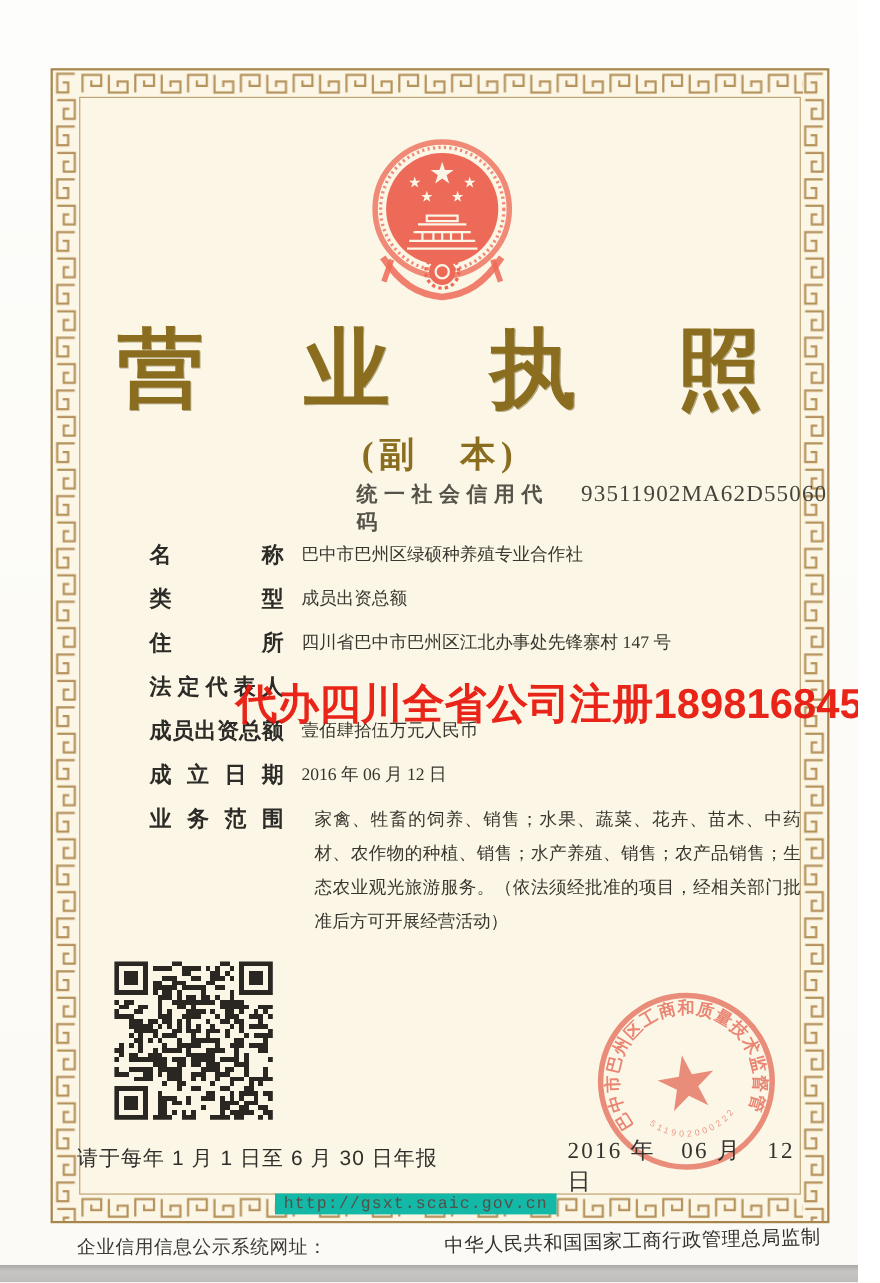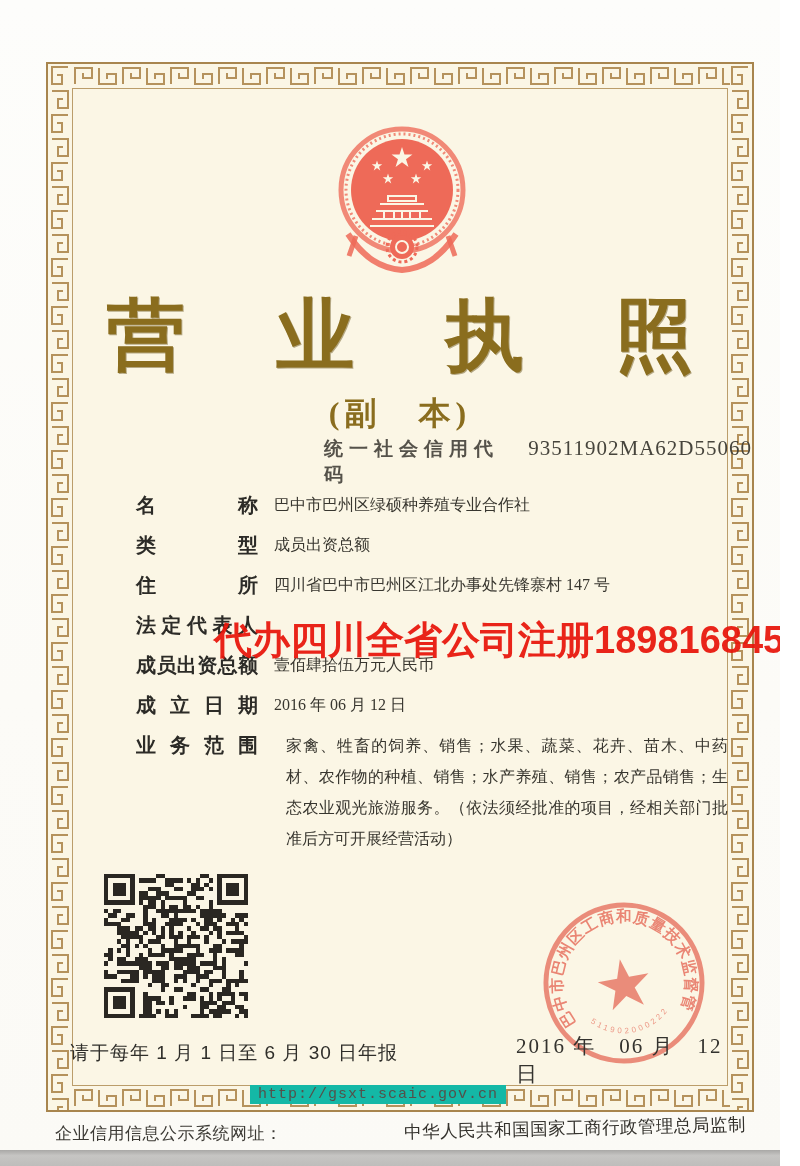--- a/index.html
+++ b/index.html
@@ -69,21 +69,21 @@
     left:468px; top:968px; font-family:"Liberation Serif", serif;
     font-size:21px; letter-spacing:2px; color:#33322e; z-index:3;
   }
   .seal { left:489px; top:832px; width:174px; height:174px; z-index:2; opacity:.88; }
   .frame-url {
     left:166px; top:1021px; background:#14b8a6; padding:1px 8px;
     font-family:"Liberation Mono", monospace; font-weight:400;
     font-size:15px; letter-spacing:1px; color:#54504a; z-index:4;margin-left:36px;
   }
   
-  .footer-left  { left:55px;  top:1122px; font-size:17px; color:#3c3a35; letter-spacing:.5px;text-align:right; }
+  .footer-left  { left:70px;  top:1122px; font-size:17px; color:#3c3a35; letter-spacing:.5px;text-align:right; }
   .footer-right { right:34px; top:1116px; font-size:17.5px; color:#33312c;
                   transform:rotate(-1.3deg); letter-spacing:.5px; }
   .scan-strip {
     left:0; top:1150px; width:800px; height:16px;
     background:linear-gradient(180deg,#a9a8a6 0%,#c6c5c3 35%,#bebdbb 100%);
   }
 </style>
 </head>
 <body>
 

